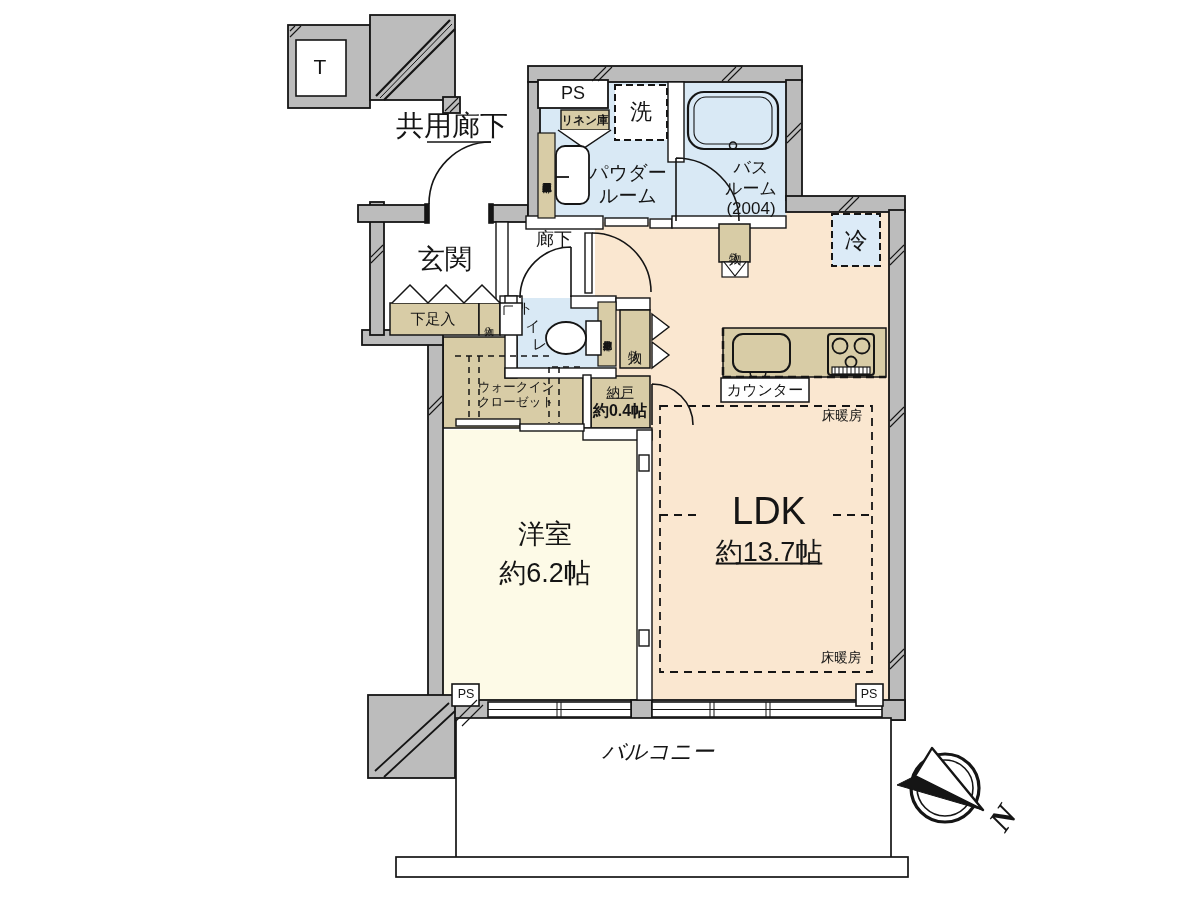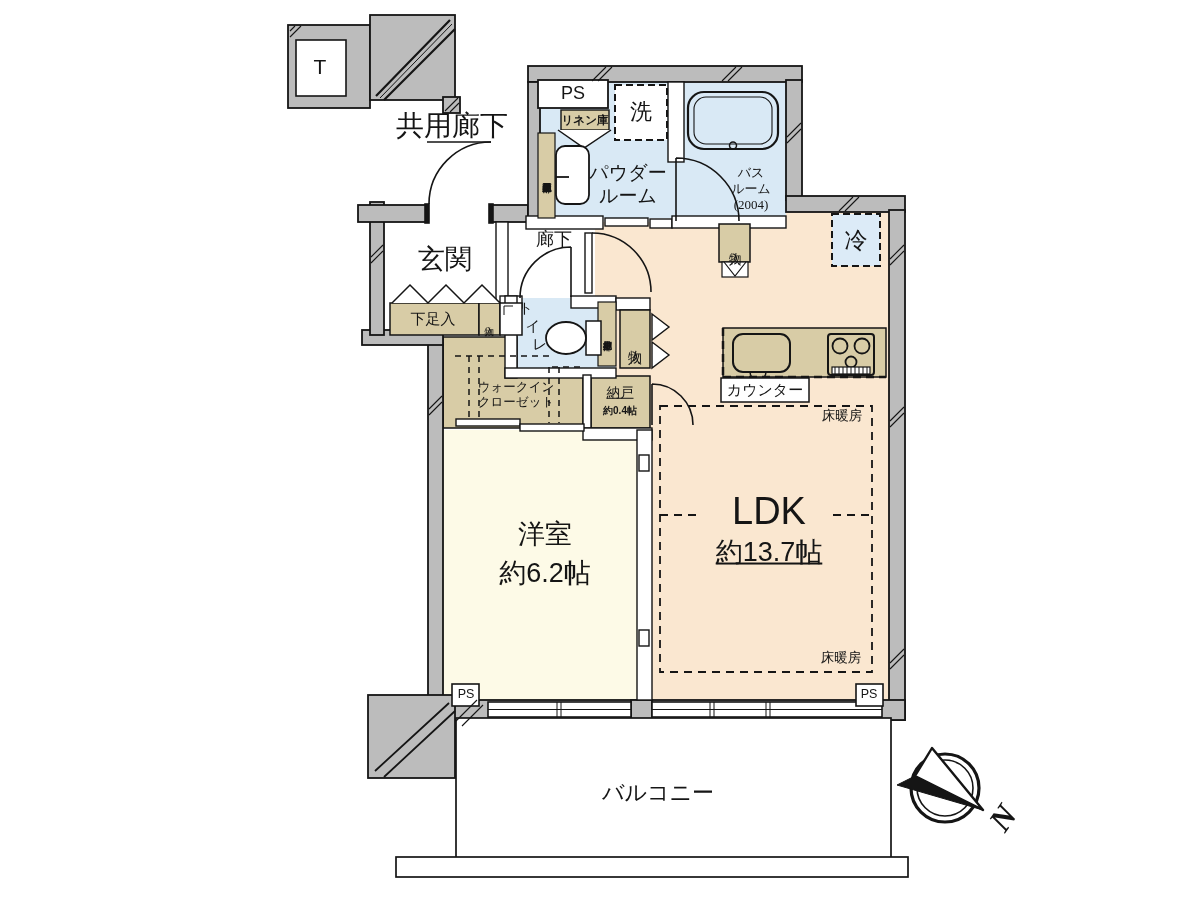--- a/index.html
+++ b/index.html
@@ -207,46 +207,46 @@
   <div class="lbl" style="left:320px;top:67px;font-size:21px;">T</div>
   <div class="lbl" style="left:452px;top:126px;font-size:28px;">共用廊下</div>
   <div class="lbl" style="left:573px;top:94px;font-size:18px;">PS</div>
   <div class="lbl b" style="left:585px;top:120px;font-size:11.5px;text-align:right;">リネン庫</div>
   <div class="lbl v b" style="left:546.5px;top:176px;font-size:9px;">上部三面鏡収納</div>
   <div class="lbl" style="left:641px;top:112px;font-size:22px;">洗</div>
   <div class="lbl" style="left:628px;top:184px;font-size:19px;">
     <div>パウダー</div>
       <div>ルーム</div>
   </div>
-  <div class="lbl" style="left:751px;top:189px;font-size:13px;font-family:Liberation Serif, serif;">
+  <div class="lbl" style="left:751px;top:189px;font-size:17px;">
     <div>バス</div>
       <div>ルーム</div>
       <div>(2004)</div>
   </div>
   <div class="lbl" style="left:445px;top:259px;font-size:27px;">玄関</div>
   <div class="lbl" style="left:554px;top:240px;font-size:18px;">廊下</div>
   <div class="lbl" style="left:433px;top:319px;font-size:15px;">下足入</div>
   <div class="lbl v" style="left:489.5px;top:319px;font-size:9.5px;">物入</div>
   <div class="lbl" style="left:526px;top:309px;font-size:14.5px;">ト</div>
   <div class="lbl" style="left:533px;top:327px;font-size:14.5px;">イ</div>
   <div class="lbl" style="left:540px;top:345px;font-size:14.5px;">レ</div>
   <div class="lbl v b" style="left:607px;top:334px;font-size:9px;">上部吊戸棚</div>
   <div class="lbl v" style="left:635px;top:339px;font-size:14px;">物入</div>
   <div class="lbl" style="left:620px;top:393px;font-size:13.5px;text-decoration:underline;">納戸</div>
-  <div class="lbl b" style="left:620px;top:411px;font-size:10px;">約0.4帖</div>
+  <div class="lbl b" style="left:620px;top:411px;font-size:16px;">約0.4帖</div>
   <div class="lbl" style="left:516px;top:395px;font-size:12.5px;font-family:Liberation Serif, serif;">
     <div>ウォークイン</div>
       <div>クローゼット</div>
   </div>
   <div class="lbl v" style="left:734.5px;top:243px;font-size:12.5px;">物入</div>
   <div class="lbl" style="left:856px;top:240px;font-size:23px;">冷</div>
   <div class="lbl" style="left:765px;top:390px;font-size:15px;">カウンター</div>
   <div class="lbl" style="left:842px;top:416px;font-size:13.5px;">床暖房</div>
   <div class="lbl" style="left:841px;top:658px;font-size:13.5px;">床暖房</div>
   <div class="lbl" style="left:769px;top:511px;font-size:38px;">LDK</div>
   <div class="lbl" style="left:769px;top:552px;font-size:27px;text-decoration:underline;">約13.7帖</div>
   <div class="lbl" style="left:545px;top:534px;font-size:27px;">洋室</div>
   <div class="lbl" style="left:545px;top:573px;font-size:27px;">約6.2帖</div>
   <div class="lbl" style="left:466px;top:695px;font-size:12.5px;">PS</div>
   <div class="lbl" style="left:869px;top:695px;font-size:12.5px;">PS</div>
-  <div class="lbl" style="left:658px;top:793px;font-size:22px;">バルコニー</div>
+  <div class="lbl" style="left:658px;top:752px;font-size:22px;font-style:italic;">バルコニー</div>
   <div class="lbl north" style="left:1003px;top:818px;font-size:32px;transform:translate(-50%,-50%) rotate(-55deg);">N</div>
 </div>
 
 </body></html>

